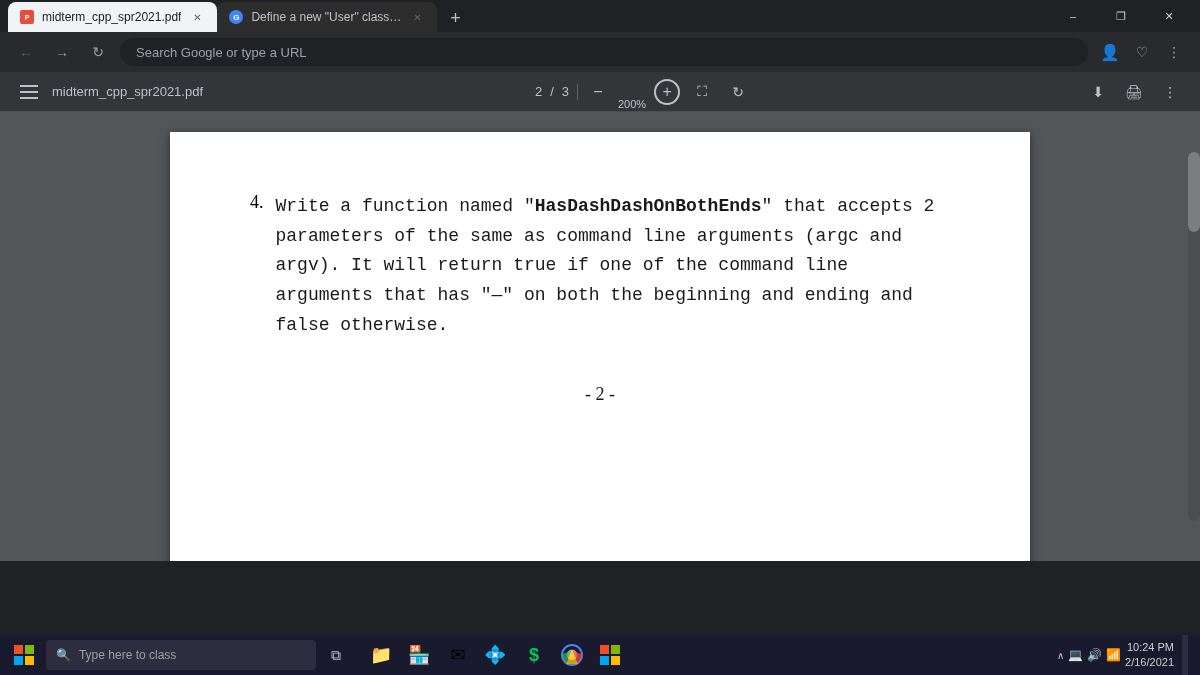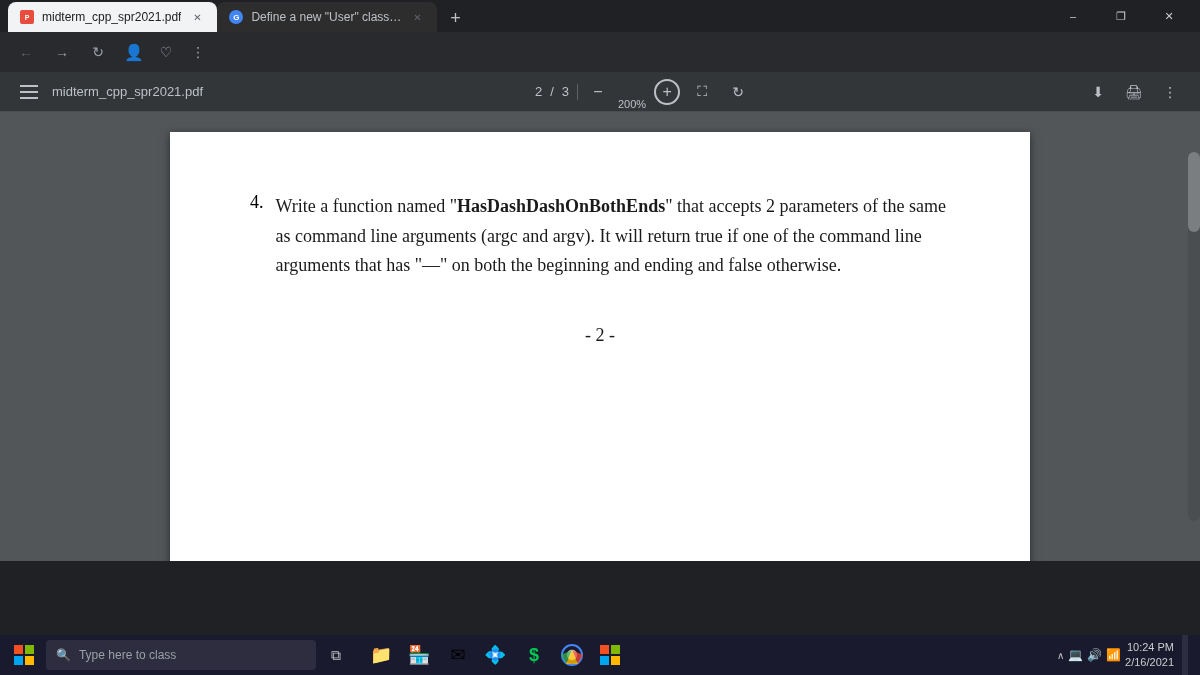--- a/index.html
+++ b/index.html
@@ -282,21 +282,21 @@
       font-size: 18px;
       flex-shrink: 0;
       font-family: 'Times New Roman', serif;
     }
     .question-body {
       flex: 1;
     }
     .question-body p {
       font-size: 18px;
       line-height: 1.65;
-      font-family: Liberation Serif, serif;
+      font-family: Liberation Mono, monospace;
       color: #1a1a1a;
       margin-bottom: 4px;
     }
     .bold { font-weight: bold; }
     .page-number {
       text-align: center;
       margin-top: 40px;
       font-size: 18px;
       font-family: 'Times New Roman', serif;
       color: #1a1a1a;
@@ -431,20 +431,23 @@
     <button class="title-bar-btn">–</button>
     <button class="title-bar-btn">❐</button>
     <button class="title-bar-btn close">✕</button>
   </div>
 </div>
 
 <div class="address-bar">
   <div class="nav-btn disabled">←</div>
   <div class="nav-btn">→</div>
   <div class="nav-btn">↻</div>
+  <div class="address-input-text" style="flex:1; height:28px; background:#202124; border-radius:14px; padding:0 16px; color:#9aa0a6; font-size:13px; display:flex; align-items:center; cursor:text;">
+    <span>Search Google or type a URL</span>
+  </div>
   <div class="address-bar-right">
     <div class="addr-icon" style="font-size:16px;">👤</div>
     <div class="addr-icon">♡</div>
     <div class="addr-icon">⋮</div>
   </div>
 </div>
 
 <div class="pdf-toolbar">
   <div class="pdf-toolbar-left">
     <div class="hamburger">

